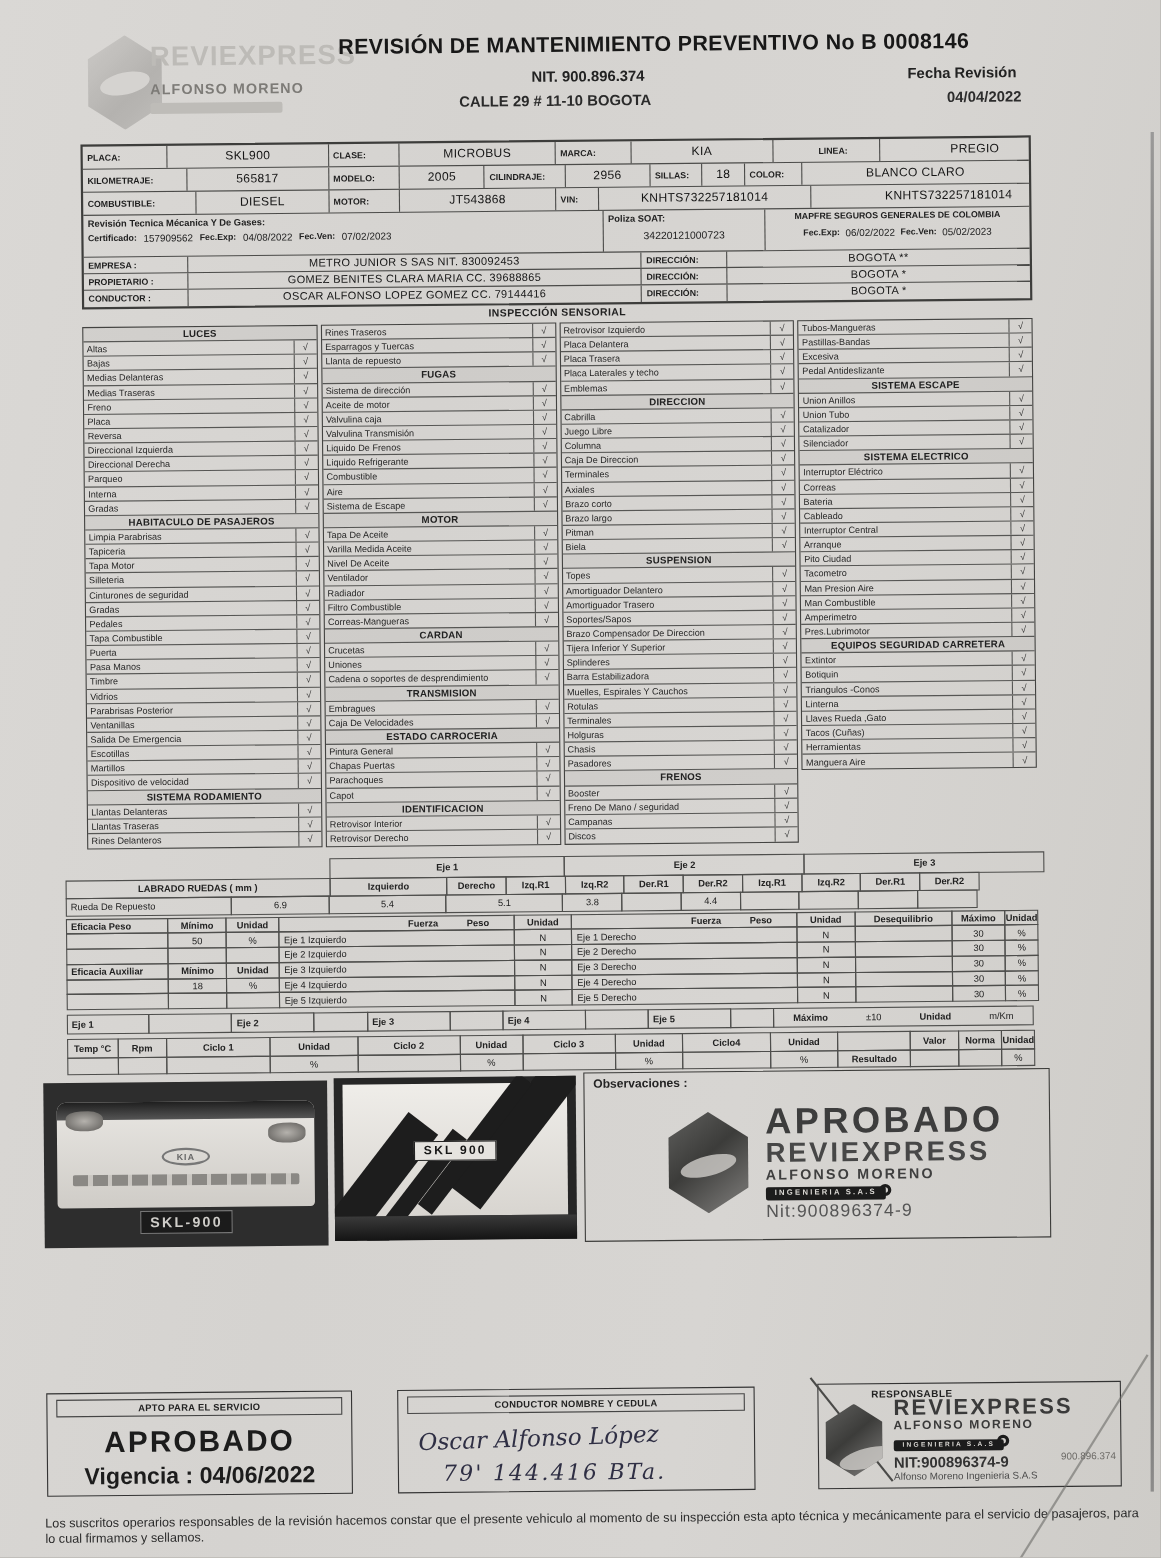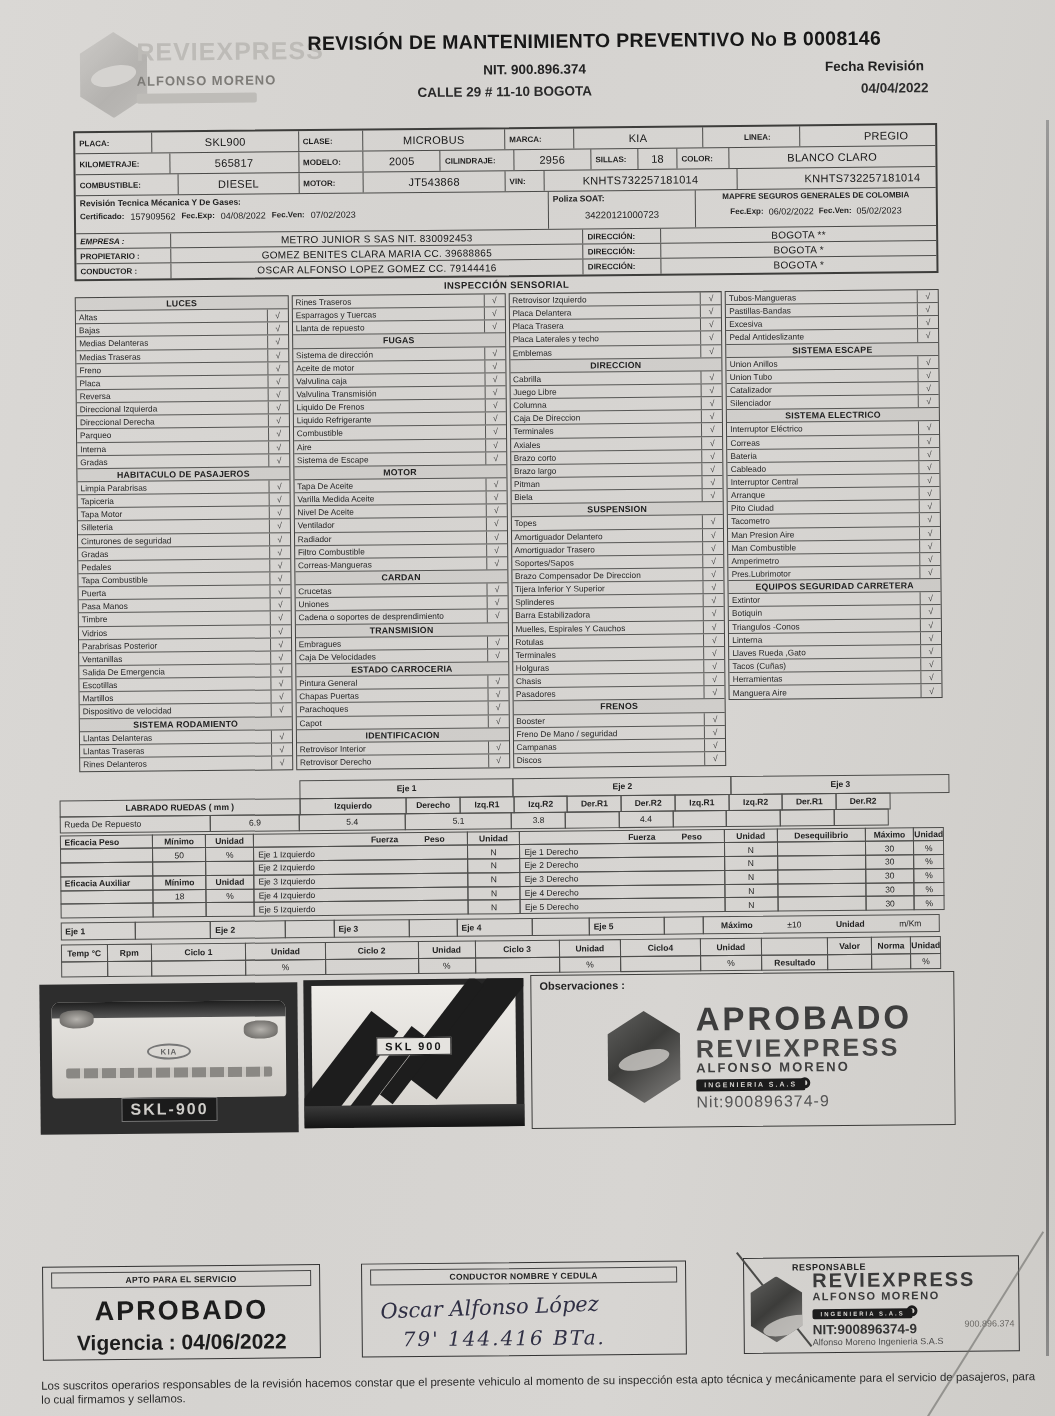--- a/index.html
+++ b/index.html
@@ -79,21 +79,21 @@
   .photo2 { position:absolute; left:300px; top:978px; width:220px; height:148px; background:#262626; overflow:hidden; }
   .bus-front { position:absolute; left:12px; top:18px; right:12px; height:96px; background:linear-gradient(#e8e6e2,#cfccc7); border-radius:8px 8px 4px 4px; }
   .bus-shadetop { position:absolute; left:0; top:0; right:0; height:16px; background:linear-gradient(#1f1f1f,#555); border-radius:8px 8px 0 0; }
   .kia-badge { position:absolute; left:50%; top:42px; transform:translateX(-50%); width:44px; height:16px;
                border:2px solid #777; border-radius:50%; display:flex; align-items:center; justify-content:center;
                font-size:8px; font-weight:bold; color:#666; letter-spacing:1px; }
   .grille { position:absolute; left:14px; right:14px; top:66px; height:10px;
             background:repeating-linear-gradient(90deg,#8a8884 0 14px,#c9c6c1 14px 18px); border-radius:2px; }
   .headl { position:absolute; top:8px; width:34px; height:18px; background:radial-gradient(#b5b2ad,#5c5a57); border-radius:40%; }
   .plate { position:absolute; left:50%; transform:translateX(-50%); background:#1b1b1b; color:#cfcdc9;
-           font-size:16px; font-weight:bold; letter-spacing:2px; padding:2px 8px; border:1px solid #777; }
+           font-size:13px; font-weight:bold; letter-spacing:2px; padding:2px 8px; border:1px solid #777; }
   .bus-rear { position:absolute; left:8px; top:6px; right:8px; height:120px; background:linear-gradient(#efede9,#d8d5d0); }
   .stripe { position:absolute; width:34px; height:150px; background:#1d1d1d; transform:rotate(38deg); }
   .plate2 { position:absolute; left:50%; top:52px; transform:translateX(-50%); background:#e5e3df; color:#161616;
             font-size:11px; font-weight:bold; letter-spacing:2px; padding:2px 8px; border:1.5px solid #222; }
   .bumper { position:absolute; left:0; right:0; bottom:0; height:22px; background:linear-gradient(#3a3a3a,#141414); }
 
   .obs-box { position:absolute; left:527px; top:975px; width:424px; height:154px; border:1.6px solid #3c3c3a; padding:4px 8px; }
   .obs-label { font-size:11px; font-weight:bold; color:#242424; }
   .stamp { position:absolute; left:70px; top:28px; display:flex; gap:10px; align-items:center; color:#464646; }
   .stamp-hex { width:84px; height:92px; clip-path:polygon(50% 0%,93% 25%,93% 75%,50% 100%,7% 75%,7% 25%);
@@ -209,21 +209,21 @@
               <div class="soat-dates">
                 <b>Fec.Exp:</b>
                 <span>06/02/2022</span>
                 <b>Fec.Ven:</b>
                 <span>05/02/2023</span>
               </div>
             </div>
           </div>
         </div>
         <div class="vrow vrow-small">
-          <div class="vcell vlabel" style="flex: 0 0 11%; font-style: italic;">Empresa :</div>
+          <div class="vcell vlabel" style="flex: 0 0 11%;">Empresa :</div>
           <div class="vcell vvalue" style="flex: 0 0 48%;">METRO JUNIOR S SAS NIT. 830092453</div>
           <div class="vcell vlabel" style="flex: 0 0 9%;">Dirección:</div>
           <div class="vcell vvalue" style="flex: 0 0 32%;">BOGOTA **</div>
         </div>
         <div class="vrow vrow-small">
           <div class="vcell vlabel" style="flex: 0 0 11%;">Propietario :</div>
           <div class="vcell vvalue" style="flex: 0 0 48%;">GOMEZ BENITES CLARA MARIA CC. 39688865</div>
           <div class="vcell vlabel" style="flex: 0 0 9%;">Dirección:</div>
           <div class="vcell vvalue" style="flex: 0 0 32%;">BOGOTA *</div>
         </div>

